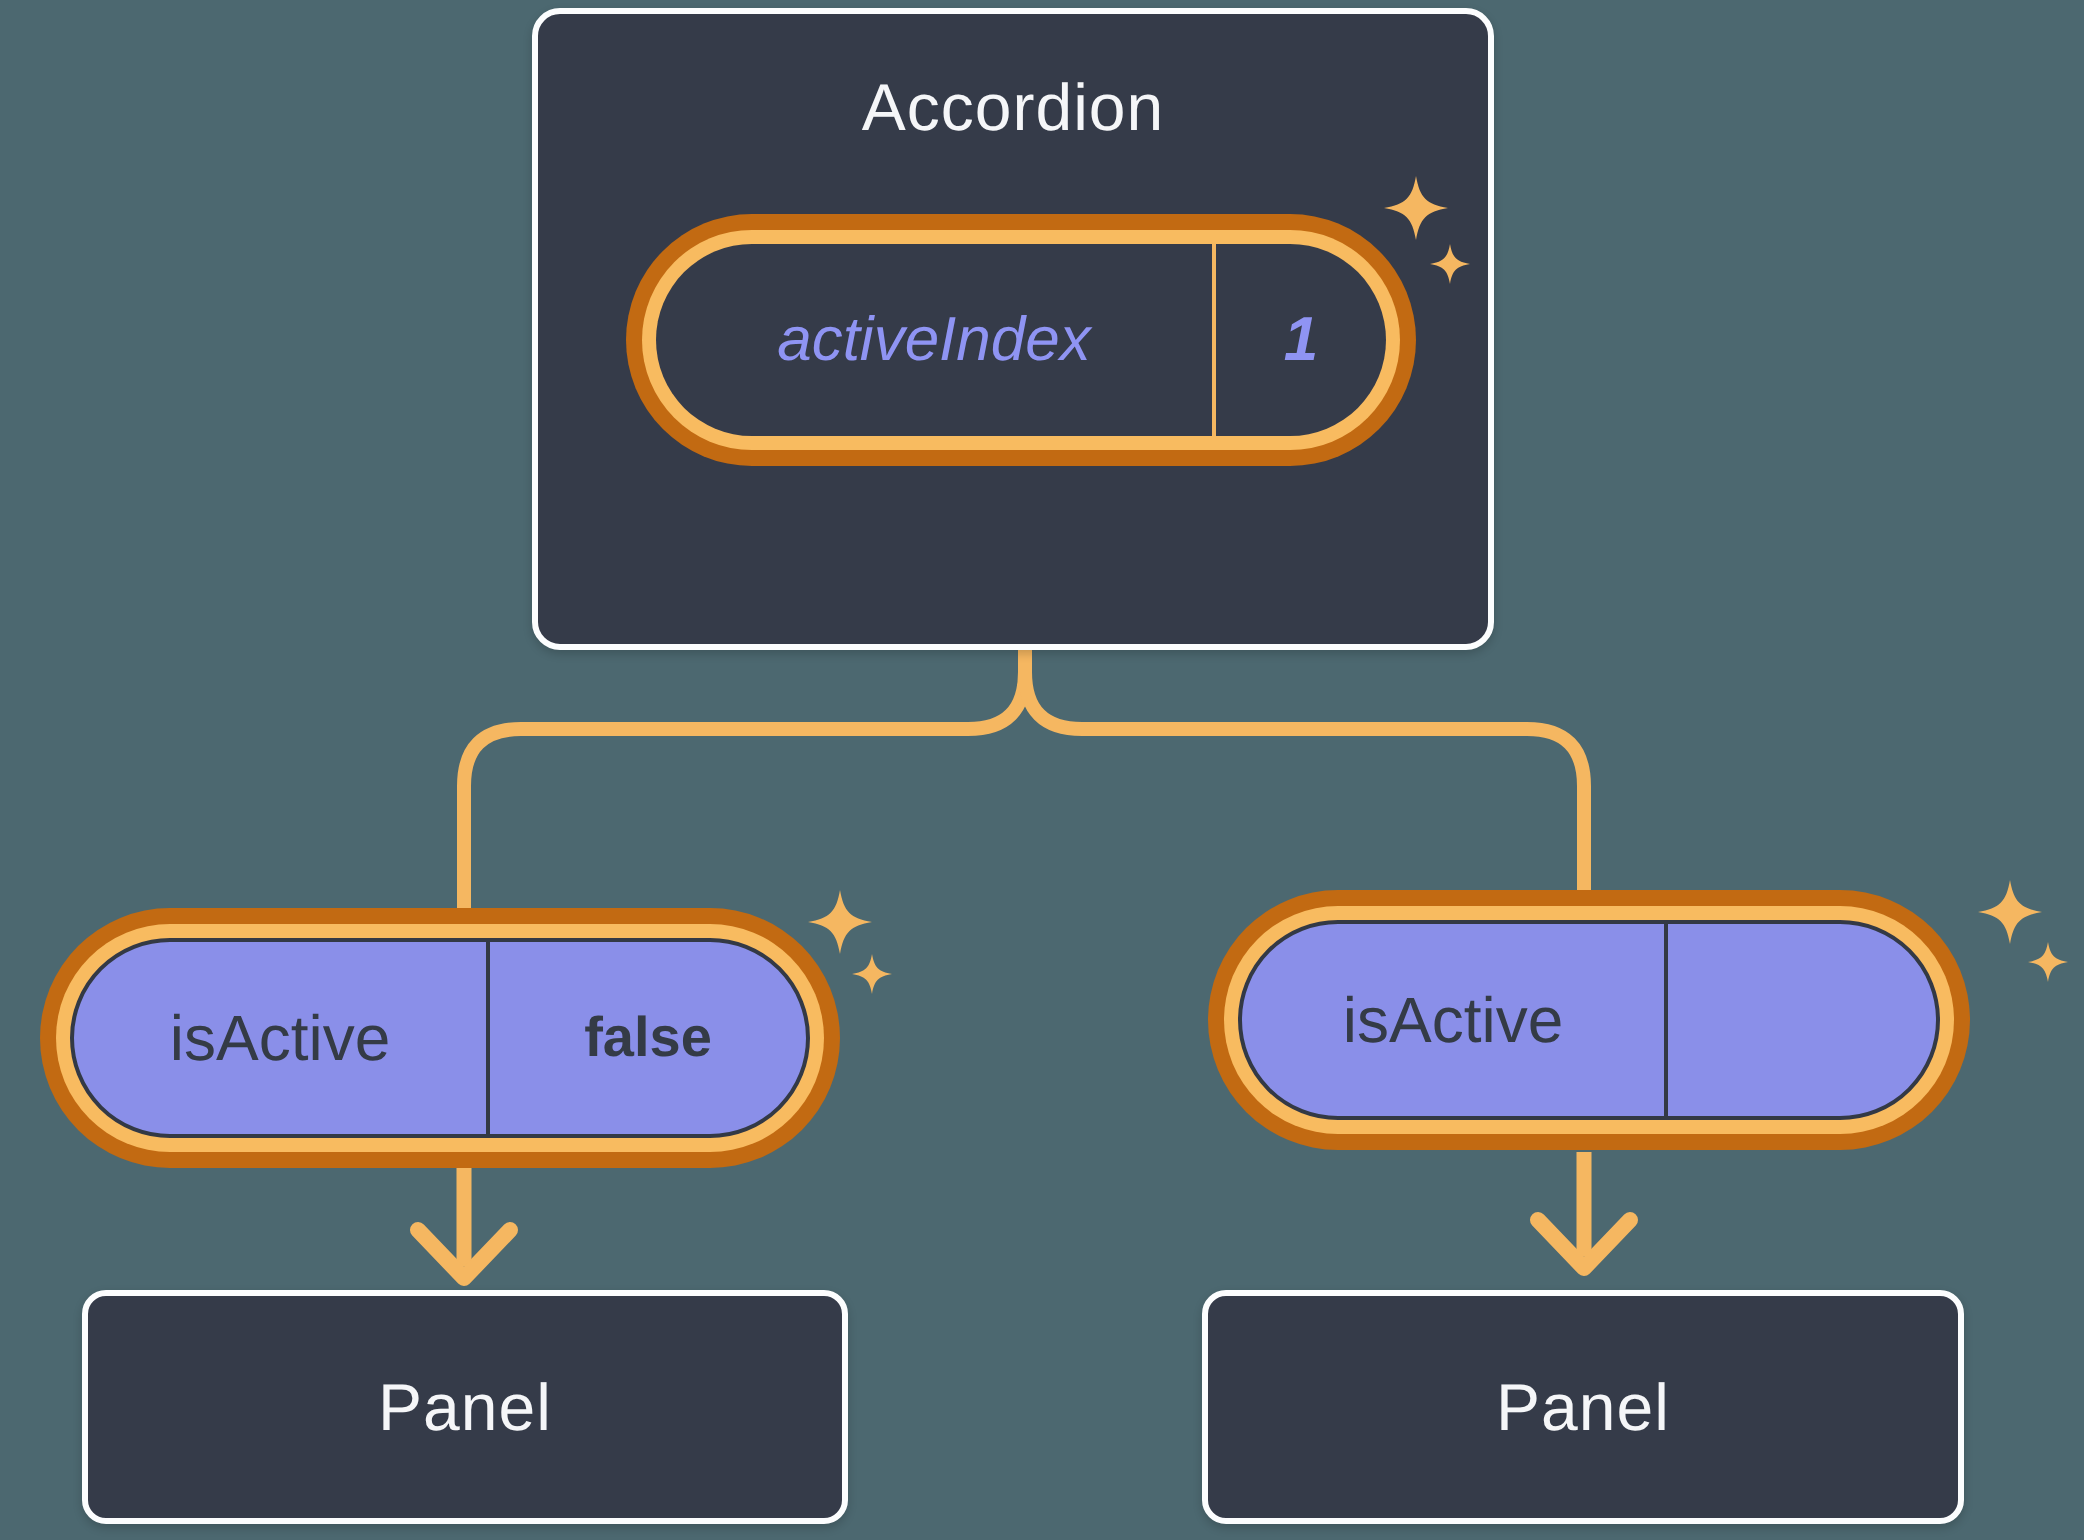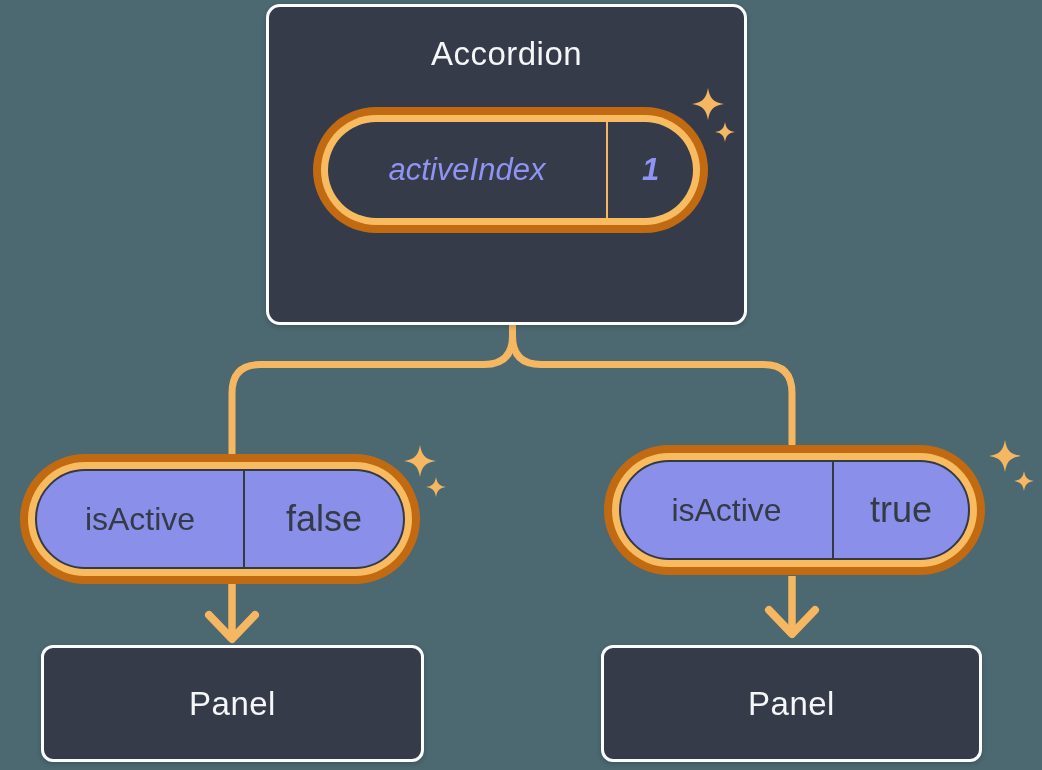--- a/index.html
+++ b/index.html
@@ -83,21 +83,21 @@
   }
   .state-pill .pill-value{
     flex:1;
     font-size:31px;font-weight:700;color:var(--purple-text);
   }
   .prop-pill-left{left:20px;top:454px;width:400px;height:130px;}
   .prop-pill-right{left:604px;top:445px;width:381px;height:130px;}
   .prop-pill-left .pill-label{flex:none;width:206px;}
   .prop-pill-right .pill-label{flex:none;width:211px;}
   .prop-label{font-size:32px;color:var(--dark-text);}
-  .prop-value{flex:1;font-size:36px;font-weight:400;color:var(--dark-text);}
+  .prop-value{flex:1;font-size:28px;font-weight:700;color:var(--dark-text);}
   .panel-card{border-radius:12px;padding-left:34px;}
   .panel-left{left:41px;top:645px;width:383px;height:117px;}
   .panel-right{left:601px;top:645px;width:381px;height:117px;}
   .panel-text{
     position:absolute;left:0;top:0;width:100%;height:100%;
     display:flex;align-items:center;justify-content:center;
     font-size:33px;font-weight:500;color:var(--light-text);
     letter-spacing:0.5px;
   }
   .sparkle{position:absolute;}
@@ -158,21 +158,20 @@
     </svg>
   <svg class="sparkle small" style="left:426px;top:477px" viewBox="-10 -10 20 20">
       <path d="M0,-10 C1.2,-3.2 3.2,-1.2 10,0 C3.2,1.2 1.2,3.2 0,10 C-1.2,3.2 -3.2,1.2 -10,0 C-3.2,-1.2 -1.2,-3.2 0,-10 Z"></path>
     </svg>
 
   <div class="pill prop-pill-right">
     <div class="pill-band">
       <div class="pill-core purple-core">
         <div class="pill-seg pill-label prop-label">isActive</div>
         <div class="pill-divider dark-divider"></div>
-        <div class="pill-seg prop-value">true</div>
       </div>
     </div>
   </div>
 
   <svg class="sparkle big" style="left:989px;top:440px" viewBox="-10 -10 20 20">
       <path d="M0,-10 C1.2,-3.2 3.2,-1.2 10,0 C3.2,1.2 1.2,3.2 0,10 C-1.2,3.2 -3.2,1.2 -10,0 C-3.2,-1.2 -1.2,-3.2 0,-10 Z"></path>
     </svg>
   <svg class="sparkle small" style="left:1014px;top:471px" viewBox="-10 -10 20 20">
       <path d="M0,-10 C1.2,-3.2 3.2,-1.2 10,0 C3.2,1.2 1.2,3.2 0,10 C-1.2,3.2 -3.2,1.2 -10,0 C-3.2,-1.2 -1.2,-3.2 0,-10 Z"></path>
     </svg>

